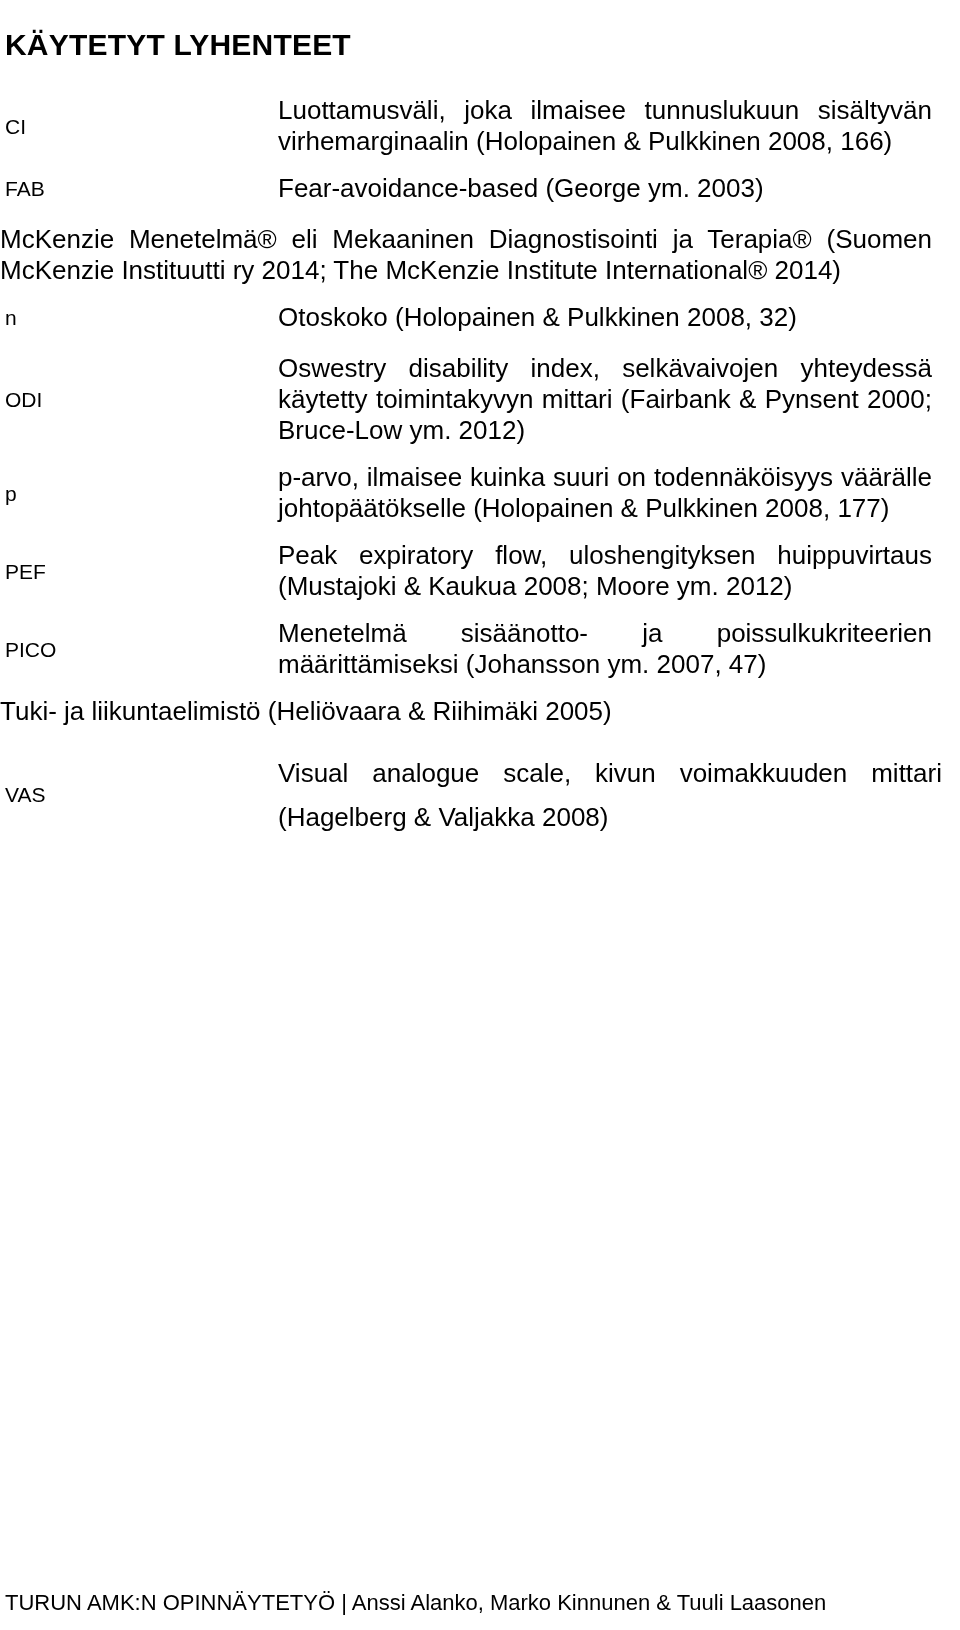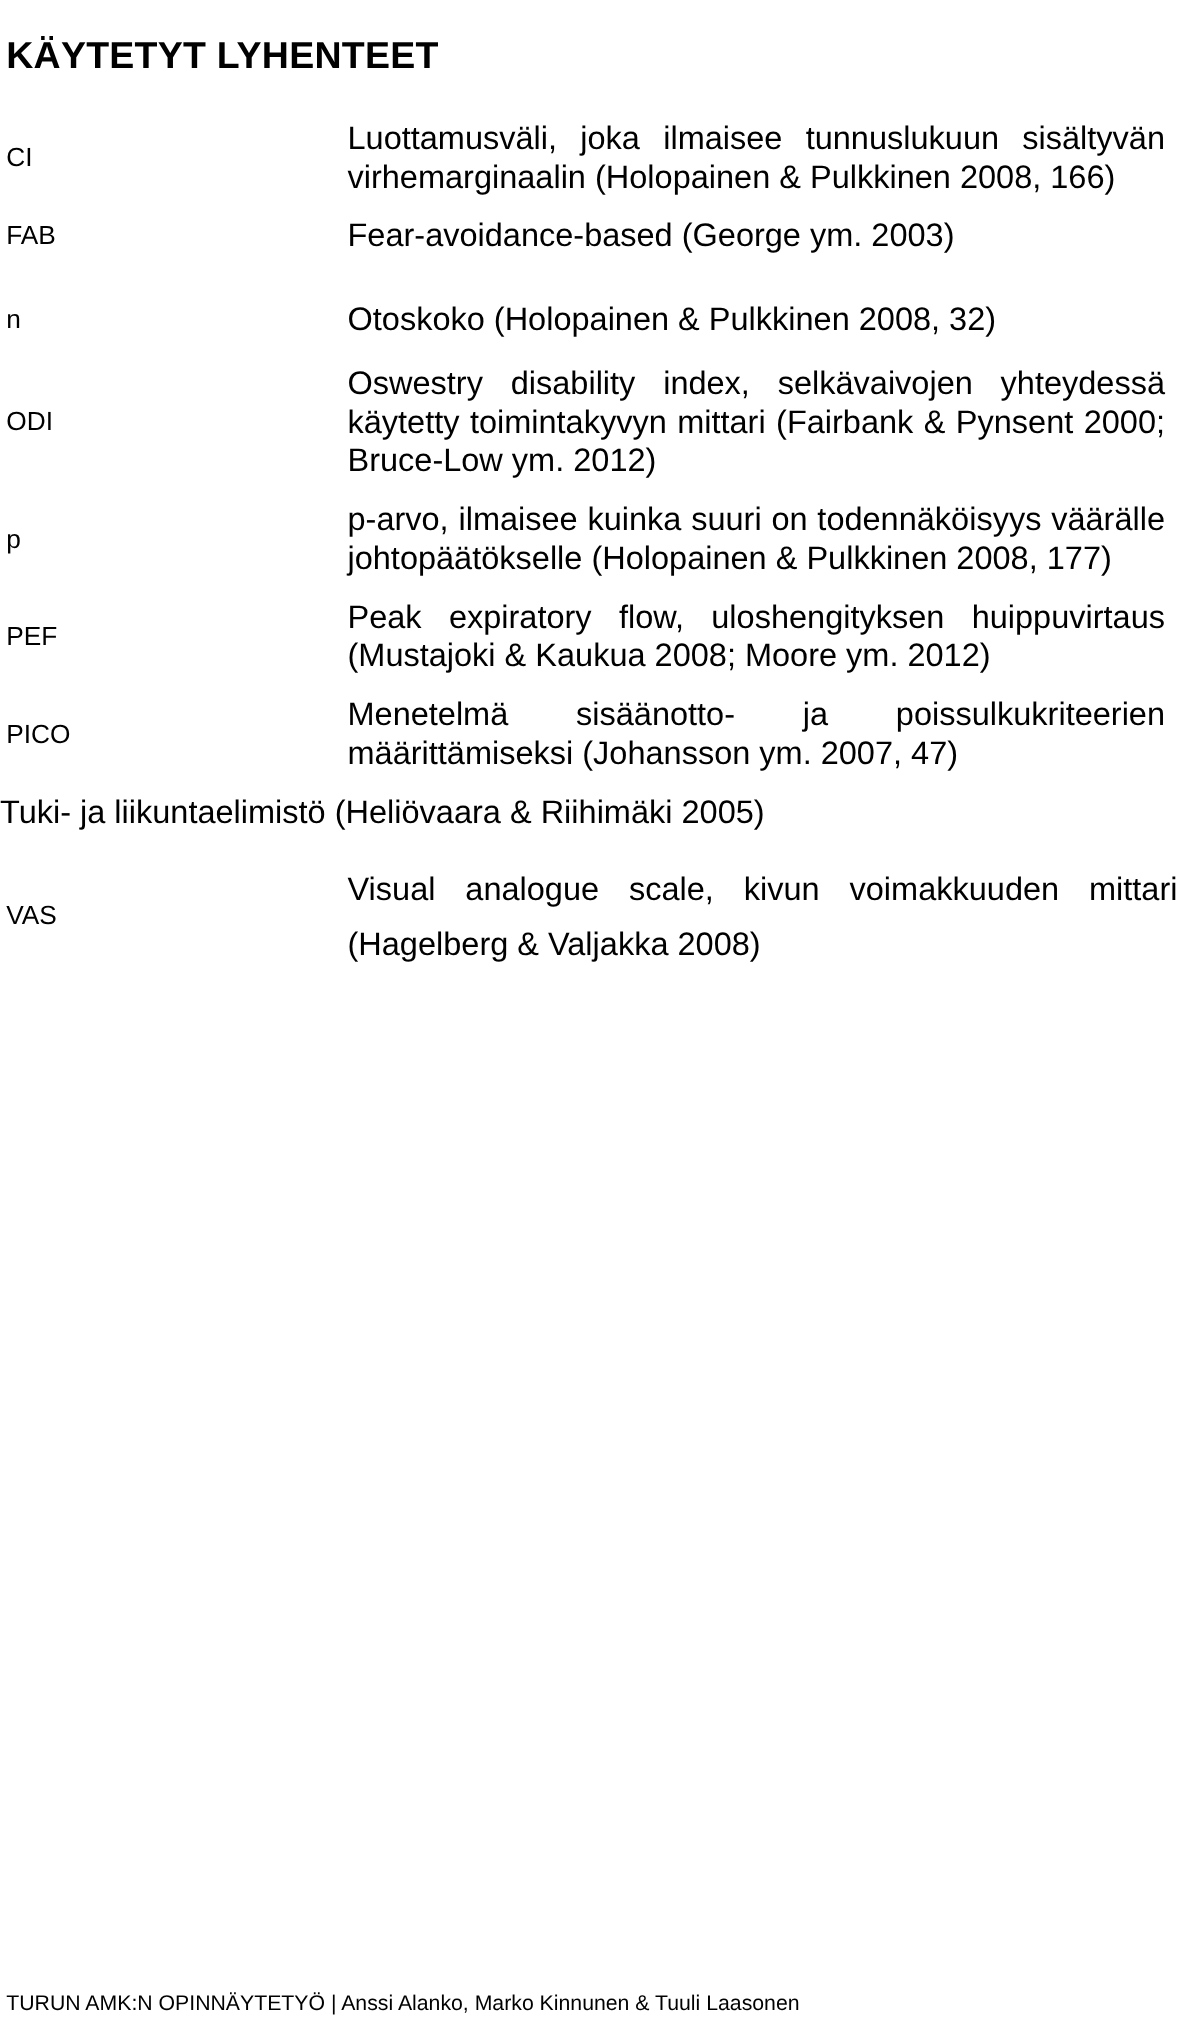--- a/index.html
+++ b/index.html
@@ -86,21 +86,21 @@
   }
   .abbr-row.loose .abbr-def {
     padding-right: 18px;
   }
 
   
   .page-footer {
     position: absolute;
     left: 5px;
     bottom: 16px;
-    font-size: 17px;
+    font-size: 22px;
     line-height: 22px;
     white-space: nowrap;
     text-align: right;
   }
 </style>
 </head>
 <body>
 
 <div class="page">
 
@@ -112,20 +112,21 @@
       <div class="abbr-term">CI</div>
       <div class="abbr-def justify">Luottamusväli, joka ilmaisee tunnuslukuun sisältyvän virhemarginaalin (Holopainen &amp; Pulkkinen 2008, 166)</div>
     </div>
 
     <div class="abbr-row gap-lg">
       <div class="abbr-term">FAB</div>
       <div class="abbr-def">Fear-avoidance-based (George ym. 2003)</div>
     </div>
 
     <div class="abbr-row gap-md">
+      <div class="abbr-def justify">McKenzie Menetelmä® eli Mekaaninen Diagnostisointi ja Terapia® (Suomen McKenzie Instituutti ry 2014; The McKenzie Institute International® 2014)</div>
     </div>
 
     <div class="abbr-row gap-lg">
       <div class="abbr-term">n</div>
       <div class="abbr-def">Otoskoko (Holopainen &amp; Pulkkinen 2008, 32)</div>
     </div>
 
     <div class="abbr-row gap-md">
       <div class="abbr-term">ODI</div>
       <div class="abbr-def justify">Oswestry disability index, selkävaivojen yhteydessä käytetty toimintakyvyn mittari (Fairbank &amp; Pynsent 2000; Bruce-Low ym. 2012)</div>

